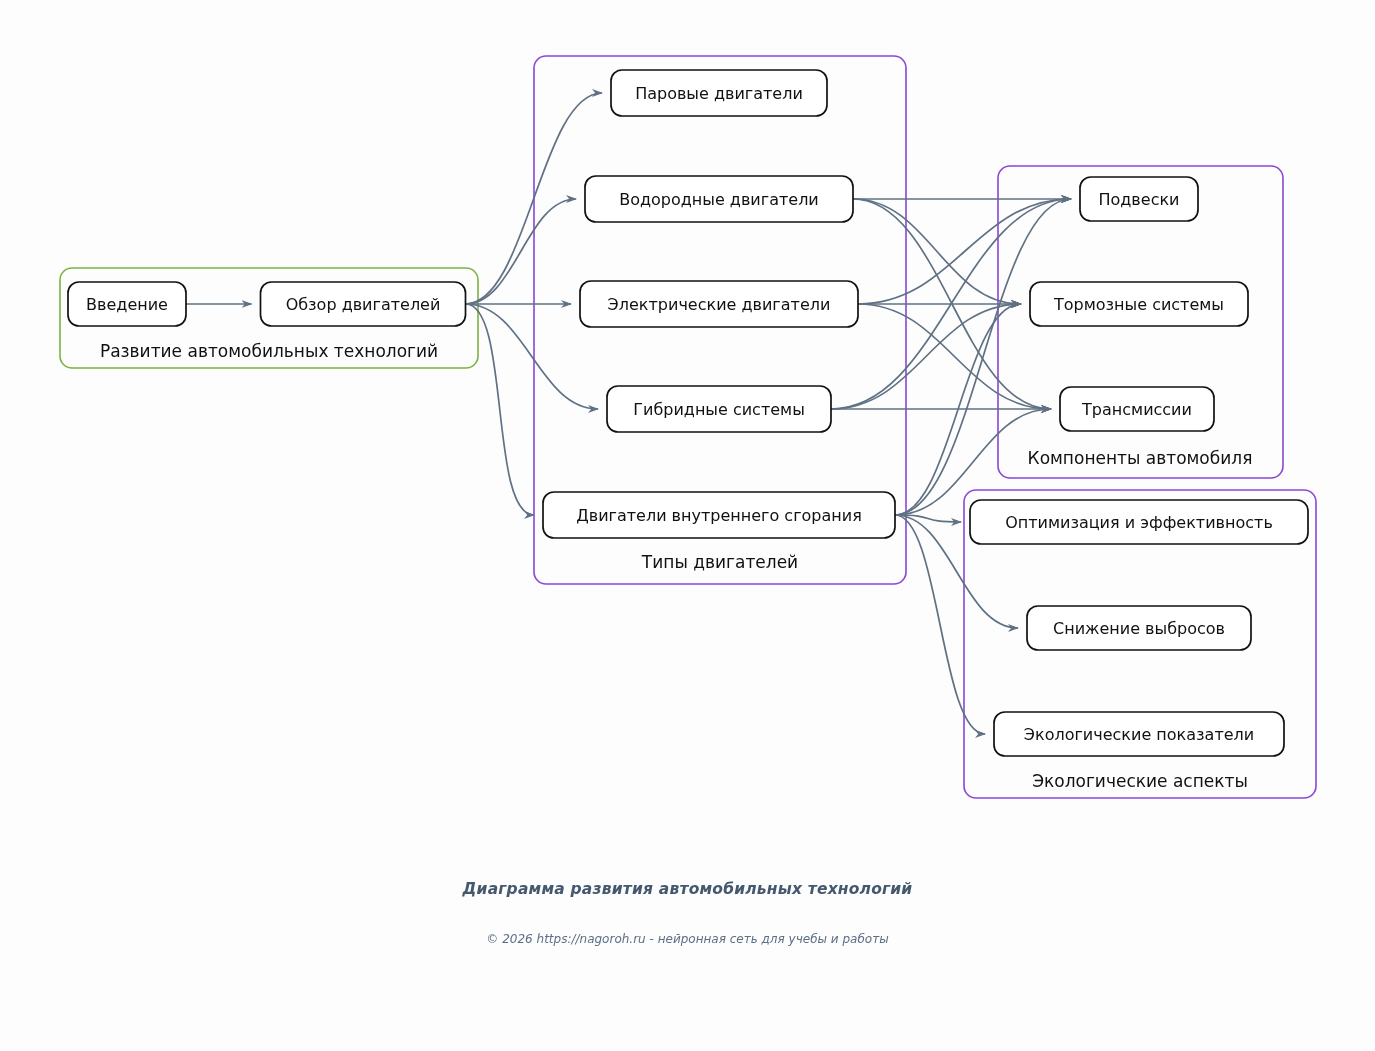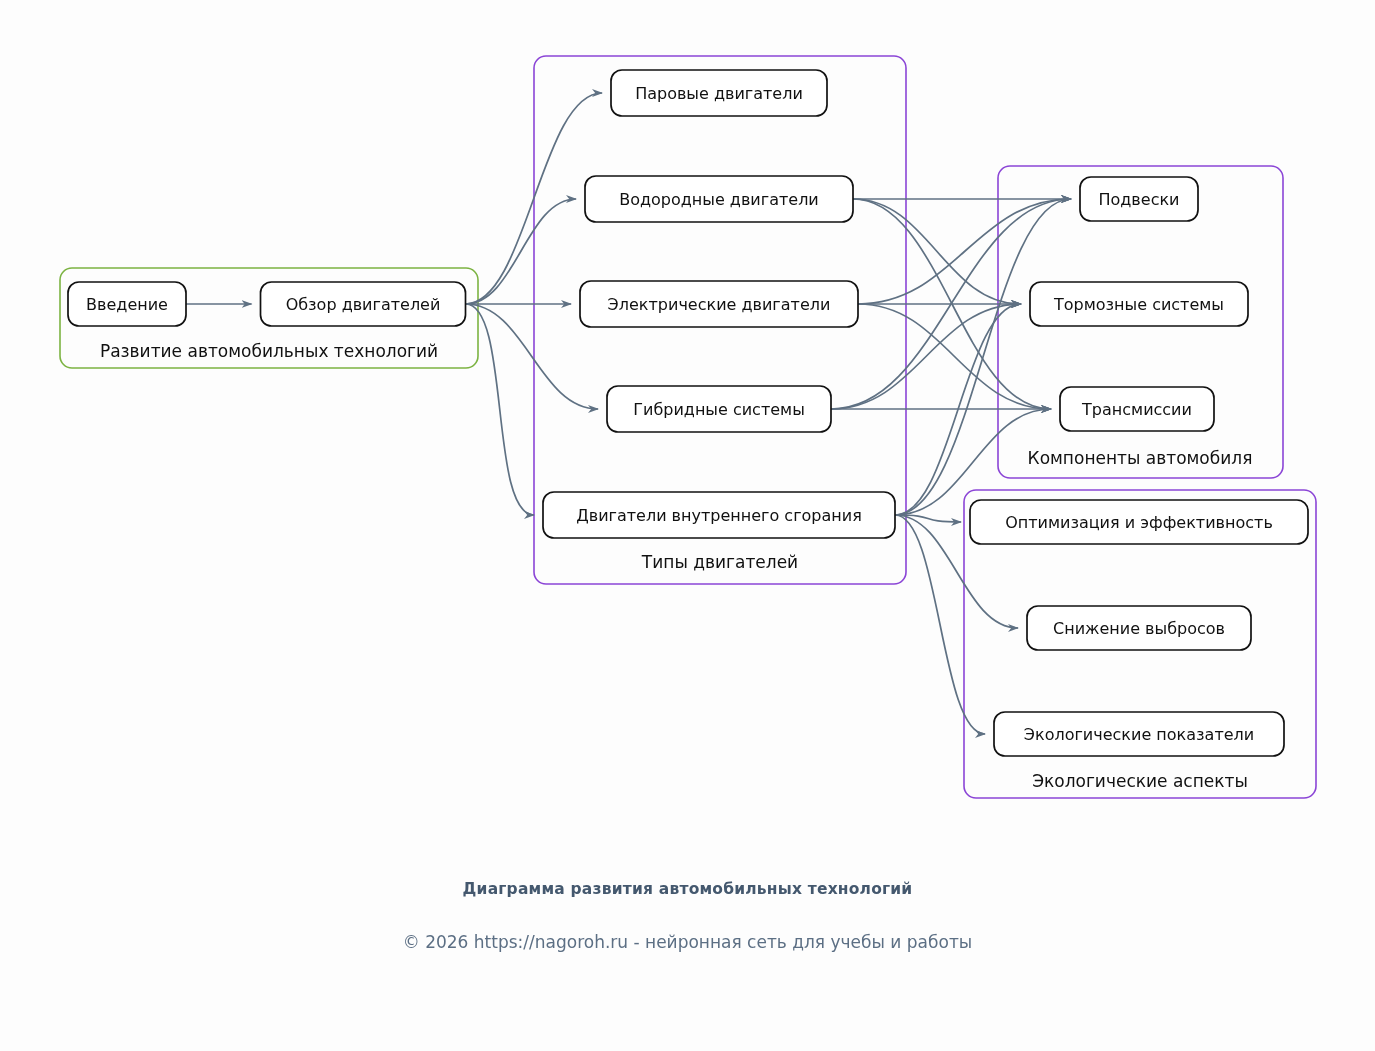--- a/index.html
+++ b/index.html
@@ -16,33 +16,34 @@
   .cluster-label{font-size:17px;fill:#111;text-anchor:middle;dominant-baseline:middle;}
 
   .node-box{fill:#ffffff;stroke:#111111;stroke-width:1.7px;}
   .node-label{font-size:16px;fill:#111111;text-anchor:middle;dominant-baseline:middle;}
 
   .edge{fill:none;stroke:#5f7183;stroke-width:1.7px;}
 
   .footer{
     position:absolute;left:0;right:0;top:880px;
     text-align:center;
+    font-style:italic;
   }
   .footer-title{
     font-family:"DejaVu Sans", sans-serif;
     font-weight:bold;font-size:15.5px;color:#44586e;
     letter-spacing:.2px;
   }
   .footer-rule{
     font-size:15px;color:#44586e;margin-top:2px;
     letter-spacing:-1px;line-height:16px;
     white-space:nowrap;overflow:hidden;
   }
   .footer-copy{
-    margin-top:16px;font-size:17px;color:#5c6f84;
+    margin-top:16px;font-size:12px;color:#5c6f84;
   }
 </style>
 </head>
 <body>
 
 <div id="stage">
 
   <svg id="diagram" viewBox="0 0 1375 860">
     <defs>
       <marker id="arrowhead" markerWidth="11" markerHeight="8" refX="10" refY="4" orient="auto" markerUnits="userSpaceOnUse">

